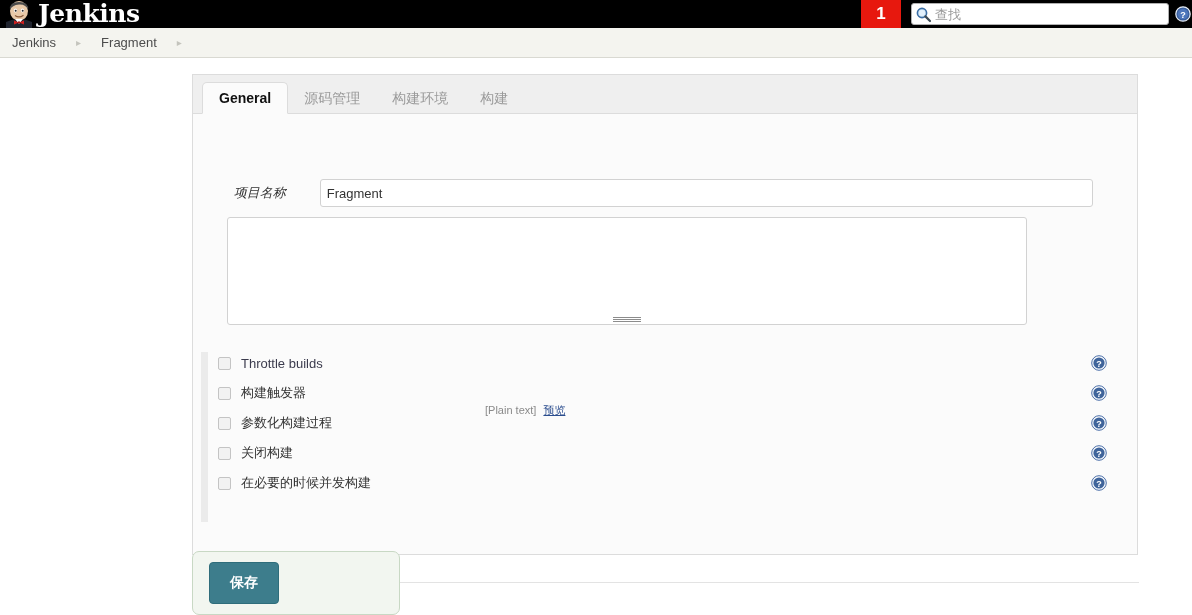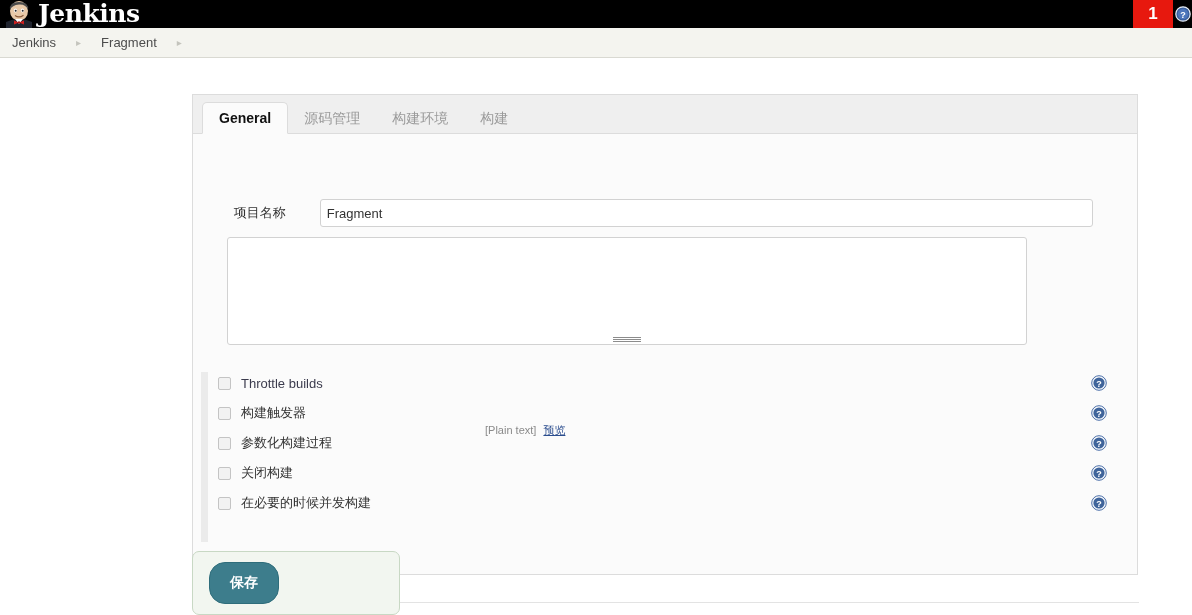--- a/index.html
+++ b/index.html
@@ -89,21 +89,20 @@
     padding: 0 16px 0 16px; line-height: 1;
   }
 
   
   #main-panel {
     position: absolute; left: 192px; top: 74px;
     width: 946px; height: 481px;
     background: #fbfbfb;
     border: 1px solid #dcdcdc;
     border-top: none;
-    margin-top: 20px;
   }
   #tabbar {
     position: relative;
     height: 40px;
     background: #efefef;
     border-bottom: 1px solid #dcdcdc;
     border-top: 1px solid #dcdcdc;
     display: flex; align-items: flex-end;
     padding-left: 9px;
   }
@@ -137,20 +136,21 @@
 
   
   .frow {
     position: absolute;
     display: flex;
   }
   .flabel {
     font-size: 13px; color: #333333;
     text-align: right;
     white-space: nowrap;
+    font-style: italic;
   }
   #name-row { left: 0px; top: 65px; width: 900px; }
   #name-label { width: 96px; line-height: 28px; }
   #txt-name {
     margin-left: 34px;
     width: 800px; height: 28px;
     border: 1px solid #d2d2d2;
     border-radius: 3px;
     background: #ffffff;
     font-size: 13px;
@@ -277,21 +277,21 @@
     z-index: 5;
     display: flex; align-items: center;
     padding-left: 16px;
     gap: 14px;
     overflow: hidden;
   }
   #btn-save {
     width: 70px; height: 42px;
     background: #3d7d8c;
     border: 1px solid #2f6d7b;
-    border-radius: 16px;
+    border-radius: 4px;
     color: #ffffff;
     font-size: 14px; font-weight: bold;
     cursor: pointer;
     font-family: "Liberation Sans", sans-serif;
   }
   #btn-apply {
     width: 72px; height: 42px;
     background: #d5e4f2;
     border: 1px solid #a9c6e2;
     border-radius: 4px;
@@ -322,20 +322,30 @@
         <circle cx="15" cy="22.5" r="1.2" fill="#a81818"></circle>
       </svg>
     </span>
     <span id="brand-text">Jenkins</span>
   </div>
 
   <div id="topbar-spacer"></div>
 
   <div id="notify-badge">1</div>
 
+  <div id="search-wrap">
+    <span class="mag-icon">
+      <svg width="17" height="17" viewBox="0 0 17 17">
+        <circle cx="7" cy="7" r="4.6" fill="#cfe6f7" stroke="#3b6ea5" stroke-width="1.6"></circle>
+        <circle cx="7" cy="7" r="3.0" fill="#eaf5ff" opacity="0.7"></circle>
+        <line x1="10.4" y1="10.4" x2="15" y2="15" stroke="#3b4a55" stroke-width="2.2" stroke-linecap="round"></line>
+      </svg>
+    </span>
+    <input id="search-input" type="text" placeholder="查找" style="">
+  </div>
 
   <span id="header-help">
     <svg width="16" height="16" viewBox="0 0 16 16">
       <circle cx="8" cy="8" r="7.2" fill="#3a5f9e" stroke="#e8eef7" stroke-width="1.2"></circle>
       <circle cx="8" cy="8" r="5.2" fill="#4d76bb"></circle>
       <text x="8" y="11.6" font-size="9" font-family="Liberation Sans, sans-serif" font-weight="bold" fill="#ffffff" text-anchor="middle">?</text>
     </svg>
   </span>
 </div>
 

